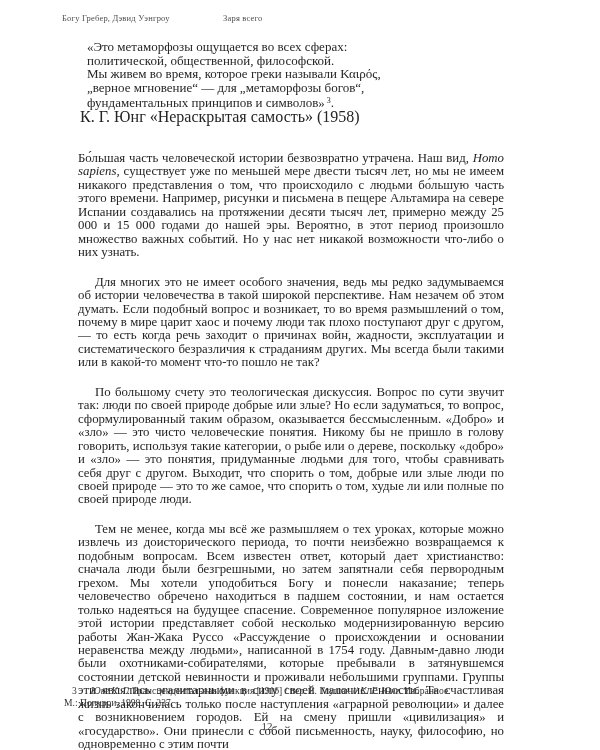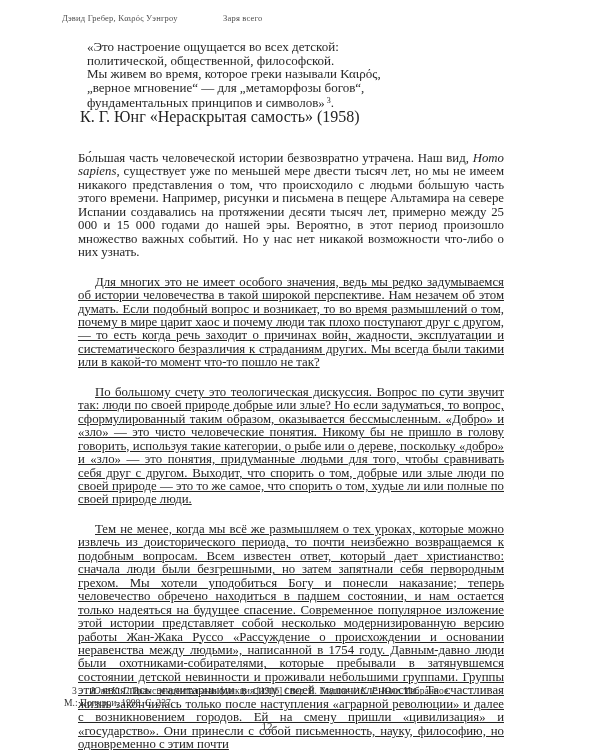--- a/index.html
+++ b/index.html
@@ -28,44 +28,44 @@
   .section-heading{
     position:absolute;left:80px;top:108px;width:480px;
     font-size:16px;color:#242424;white-space:nowrap;
   }
   .body-text{
     position:absolute;left:62px;top:136px;width:458px;
     font-size:12.8px;line-height:13.45px;
     text-align:justify;color:#242424;
   }
   .body-text p.para{margin:16px;padding:0;}
-  .body-text p.para.indent{text-indent:17px;text-decoration:underline;}
+  .body-text p.para.indent{text-indent:17px;}
   .it{font-style:italic;}
   .footnote{
     position:absolute;left:42px;top:685px;width:478px;
     font-size:9.6px;line-height:11.8px;color:#333333;margin-left:22px;
   }
   .fn-line1 .fn-marker{margin-left:8px;margin-right:14px;}
   .page-number{
     position:absolute;top:720px;left:0;width:534px;
     text-align:center;font-size:11px;color:#3d3d3d;
   }
 </style>
 </head>
 <body>
 
 <div class="page">
 
   <div class="running-head">
-    <span class="rh-authors">Дэвид Гребер, Καιρός Уэнгроу</span>
+    <span class="rh-authors">Богу Гребер, Дэвид Уэнгроу</span>
     <span class="rh-title">Заря всего</span>
   </div>
 
   <div class="epigraph">
-    <div class="eline">«Это настроение ощущается во всех детской:</div>
+    <div class="eline">«Это метаморфозы ощущается во всех сферах:</div>
     <div class="eline">политической, общественной, философской.</div>
     <div class="eline">Мы живем во время, которое греки называли Καιρός,</div>
     <div class="eline">„верное мгновение“ — для „метаморфозы богов“,</div>
     <div class="eline">
       <span>фундаментальных принципов и символов»</span><sup>3</sup><span>.</span>
     </div>
   </div>
 
   <div class="section-heading">К. Г. Юнг «Нераскрытая самость» (1958)</div>
 

